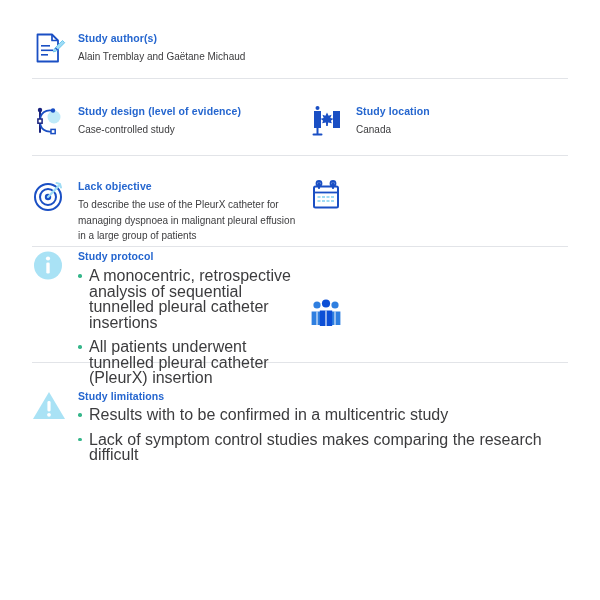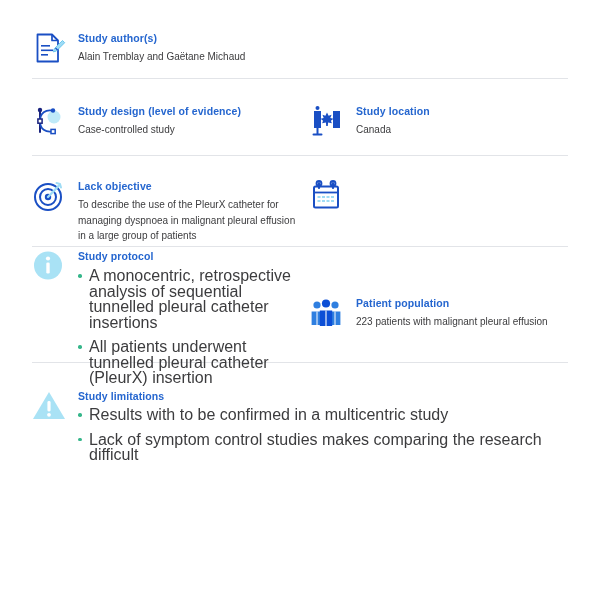--- a/index.html
+++ b/index.html
@@ -261,24 +261,20 @@
             <path d="M19.6 15.5 h10.8 v13.5 h-10.8 z"></path>
           </g>
           <g fill="#0c4fd6">
             <circle cx="16" cy="7.5" r="4.1"></circle>
             <path d="M9.8 14.5 h12.4 v15.5 h-12.4 z"></path>
           </g>
           <path d="M16 14.5 v15.5" stroke="#ffffff" stroke-width="1.1"></path>
           <path d="M7 15.5 v13.5 M25 15.5 v13.5" stroke="#ffffff" stroke-width="1"></path>
         </svg>
       </div>
-      <div class="txt">
-        <div class="head">Patient population</div>
-        <p class="body">223 patients with malignant pleural effusion</p>
-      </div>
     </div>
 
   </div>
 
   <div class="divider"></div>
 
   <div class="section s5 row">
     <div class="col" style="width:100%;">
       <div class="icon-box">
         <svg width="36" height="34" viewBox="0 0 36 34">

